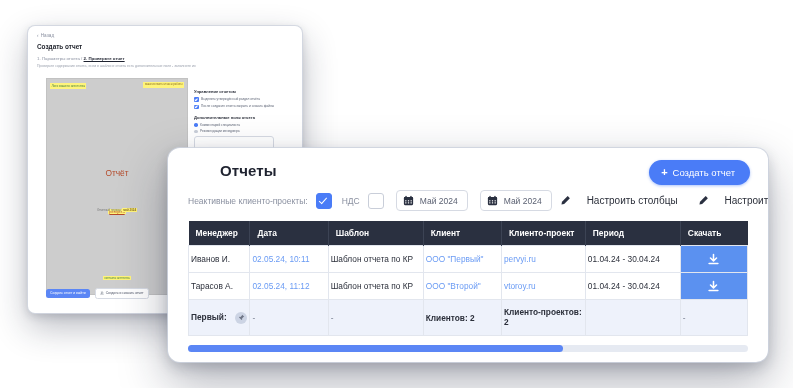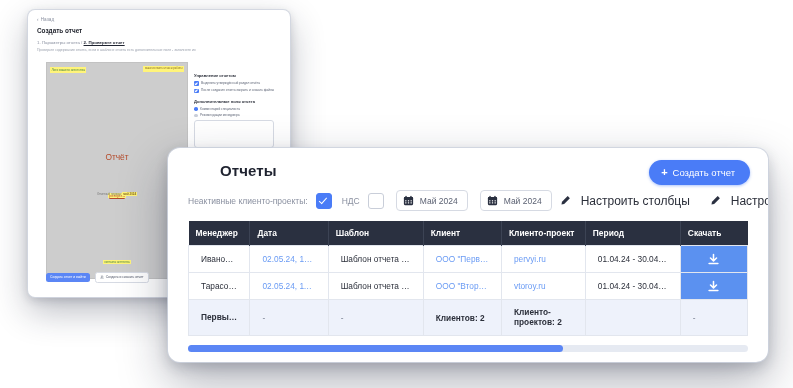--- a/index.html
+++ b/index.html
@@ -5,24 +5,25 @@
   html,body{margin:0;padding:0;}
   body{
     width:793px;height:388px;
     background:#ffffff;
     font-family:"Liberation Sans","DejaVu Sans",sans-serif;
     overflow:hidden;position:relative;
   }
 
   
   .wizard{
-    position:absolute;left:28px;top:10px;width:262px;height:287px;
+    position:absolute;left:28px;top:26px;width:262px;height:287px;
     background:#ffffff;border-radius:7px;
     box-shadow:0 0 0 1px rgba(210,214,224,.9), 0 14px 34px rgba(26,34,56,.30), 0 3px 10px rgba(26,34,56,.18);
     overflow:hidden;
+    padding-left:12px;
   }
   .wz-back{position:absolute;left:9px;top:7px;font-size:4.6px;color:#8a90a0;letter-spacing:.1px;}
   .wz-back .chev{margin-right:2px;}
   .wz-title{position:absolute;left:9px;top:17px;font-size:6.4px;font-weight:700;color:#23262f;}
   .wz-steps{position:absolute;left:9px;top:30px;font-size:4.4px;color:#6f7687;}
   .wz-steps .s1{color:#8a90a0;}
   .wz-steps .s2{color:#1f2330;font-weight:700;text-decoration:underline;}
   .wz-desc{position:absolute;left:9px;top:38px;font-size:3.5px;color:#9aa0ad;width:230px;line-height:1.5;}
 
   
@@ -109,33 +110,33 @@
   .chk.on{background:#4a7cf7;border-color:#4a7cf7;}
   .chk.on:after{content:"";position:absolute;left:4.3px;top:2.2px;width:3.4px;height:6.6px;border:solid #fff;border-width:0 1.8px 1.8px 0;transform:rotate(42deg);}
   .flt-nds{font-size:8.5px;color:#8a90a0;margin-left:2px;}
   .date-box{
     display:flex;align-items:center;gap:6px;border:1px solid #d6dae3;border-radius:4px;
     padding:4px 9px 4px 6px;background:#fff;margin-left:4px;
   }
   .cal-ic{width:11px;height:11px;flex:0 0 auto;}
   .date-txt{font-size:8.5px;color:#5c6273;white-space:nowrap;}
   .flt-right{margin-left:auto;display:flex;align-items:center;gap:20px;}
-  .link-act{display:flex;align-items:center;gap:10px;font-size:12px;color:#2b2f3a;white-space:nowrap;}
+  .link-act{display:flex;align-items:center;gap:16px;font-size:10px;color:#2b2f3a;white-space:nowrap;}
   .pen-ic{width:11px;height:11px;flex:0 0 auto;}
 
   
   .tbl-wrap{padding:0 20px;}
   table{border-collapse:collapse;width:100%;table-layout:fixed;}
   thead th{
     background:#2a3040;color:#ffffff;font-size:8.4px;font-weight:700;text-align:left;
     padding:7px 7px;border-right:1px solid #3c4354;white-space:nowrap;
   }
   thead th:last-child{border-right:none;}
   tbody td{
-    border:1px solid #e2e6ee;padding:8px 12px;font-size:8.3px;color:#2b2f3a;background:#fff;
+    border:1px solid #e2e6ee;padding:8px 2px;font-size:8.3px;color:#2b2f3a;background:#fff;
     white-space:nowrap;overflow:hidden;text-overflow:ellipsis;
   }
   td.link{color:#6a9bf4;margin-left:36px;}
   td.dl{background:#5b91f0;text-align:center;padding:0;}
   .dl-ic{width:13px;height:13px;display:inline-block;vertical-align:middle;margin:6px 0;}
   tr.total td{background:#eef2fb;font-weight:700;color:#2b2f3a;}
   tr.total td.soft{font-weight:400;color:#7b8293;}
   .pin{
     display:inline-flex;align-items:center;justify-content:center;width:12px;height:12px;border-radius:50%;
     background:#ccd4e4;margin-left:6px;vertical-align:middle;

